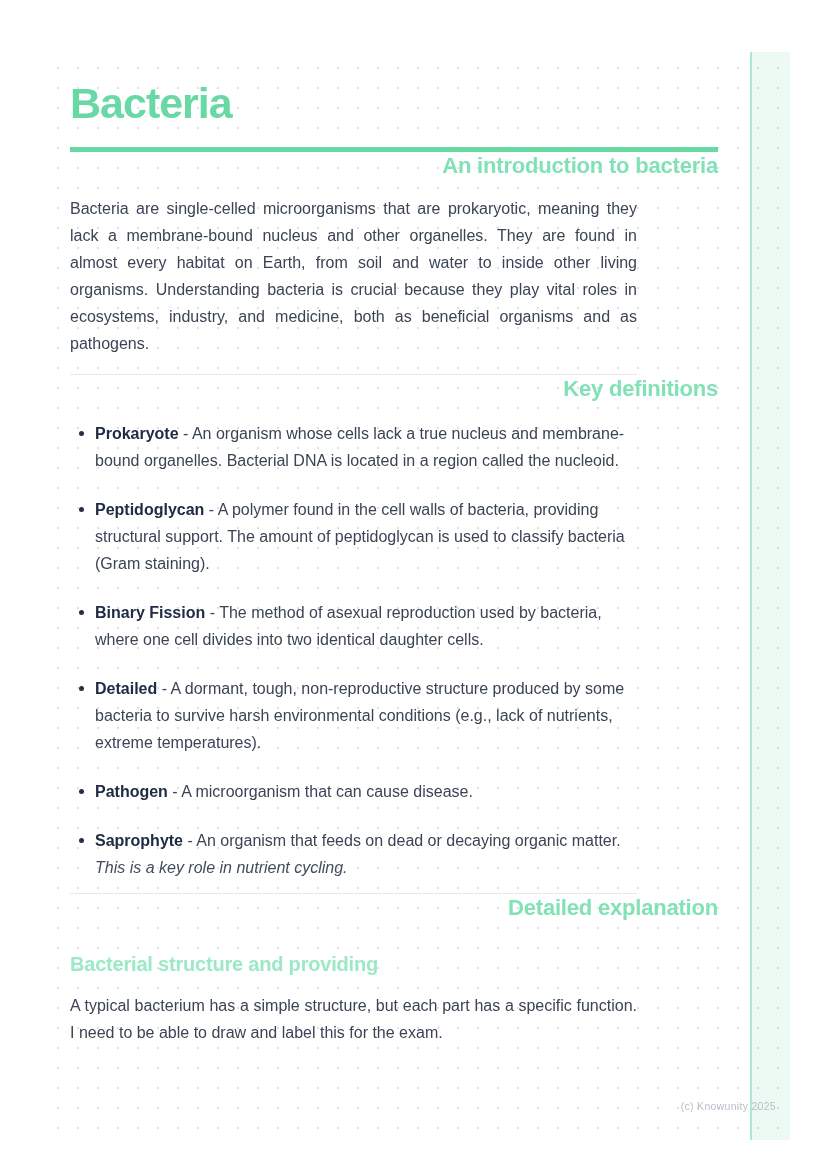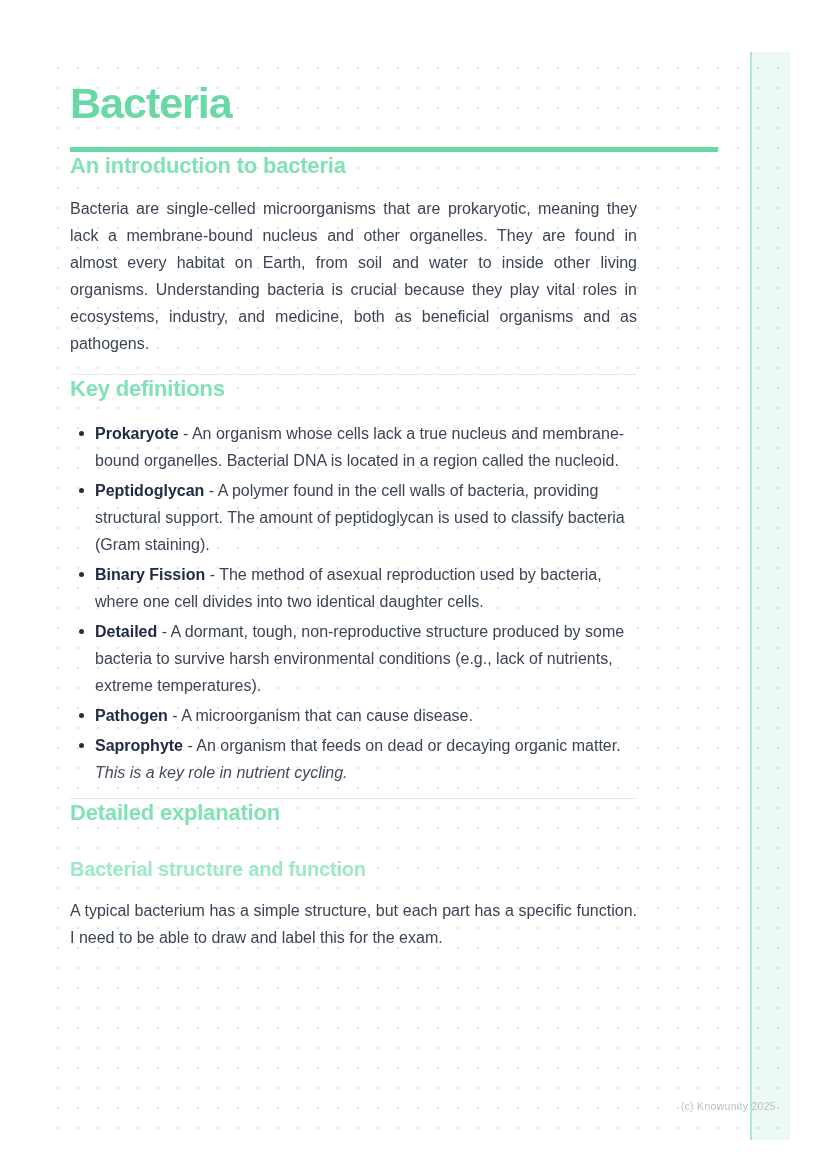--- a/index.html
+++ b/index.html
@@ -46,20 +46,21 @@
     width: 648px; height: 5px;
     background: #68d9a4;
   }
   h2.section-heading {
     margin: 0;
     font-size: 22px;
     line-height: 27px;
     font-weight: bold;
     color: #82e2b6;
     letter-spacing: -0.2px;
+    text-align: right;
   }
   .h2-intro    { margin-top: 39px; }
   .h2-keydefs  { margin-top: 30px; }
   .h2-detailed { margin-top: 29px; }
   h3.sub-heading {
     margin: 31px 0 0 0;
     font-size: 20px;
     line-height: 24px;
     font-weight: bold;
     color: #9de8c6;
@@ -85,21 +86,21 @@
     padding: 0;
     width: 567px;
   }
   ul.definitions-list li {
     position: relative;
     padding-left: 25px;
     font-size: 16px;
     line-height: 27px;
     color: #3b4454;
   }
-  ul.definitions-list li + li { margin-top: 3px; }
+  ul.definitions-list li + li { margin-top: 22px; }
   ul.definitions-list li .bullet-dot {
     position: absolute;
     left: 9px; top: 11px;
     width: 5px; height: 5px;
     border-radius: 50%;
     background: #242f44;
   }
   .term {
     font-weight: bold;
     color: #202c46;
@@ -156,20 +157,20 @@
       <li>
         <span class="bullet-dot"></span><span class="term">Saprophyte</span><span> - An organism that feeds on dead or decaying organic matter.</span>
         <span class="def-note">This is a key role in nutrient cycling.</span>
       </li>
     </ul>
 
     <div class="divider divider-2"></div>
 
     <h2 class="section-heading h2-detailed">Detailed explanation</h2>
 
-    <h3 class="sub-heading">Bacterial structure and function</h3>
+    <h3 class="sub-heading">Bacterial structure and providing</h3>
 
     <p class="body-paragraph">A typical bacterium has a simple structure, but each part has a specific function. I need to be able to draw and label this for the exam.</p>
 
   </div>
 </div>
 
 <div class="copyright">(c) Knowunity 2025</div>
 
 </body></html>

